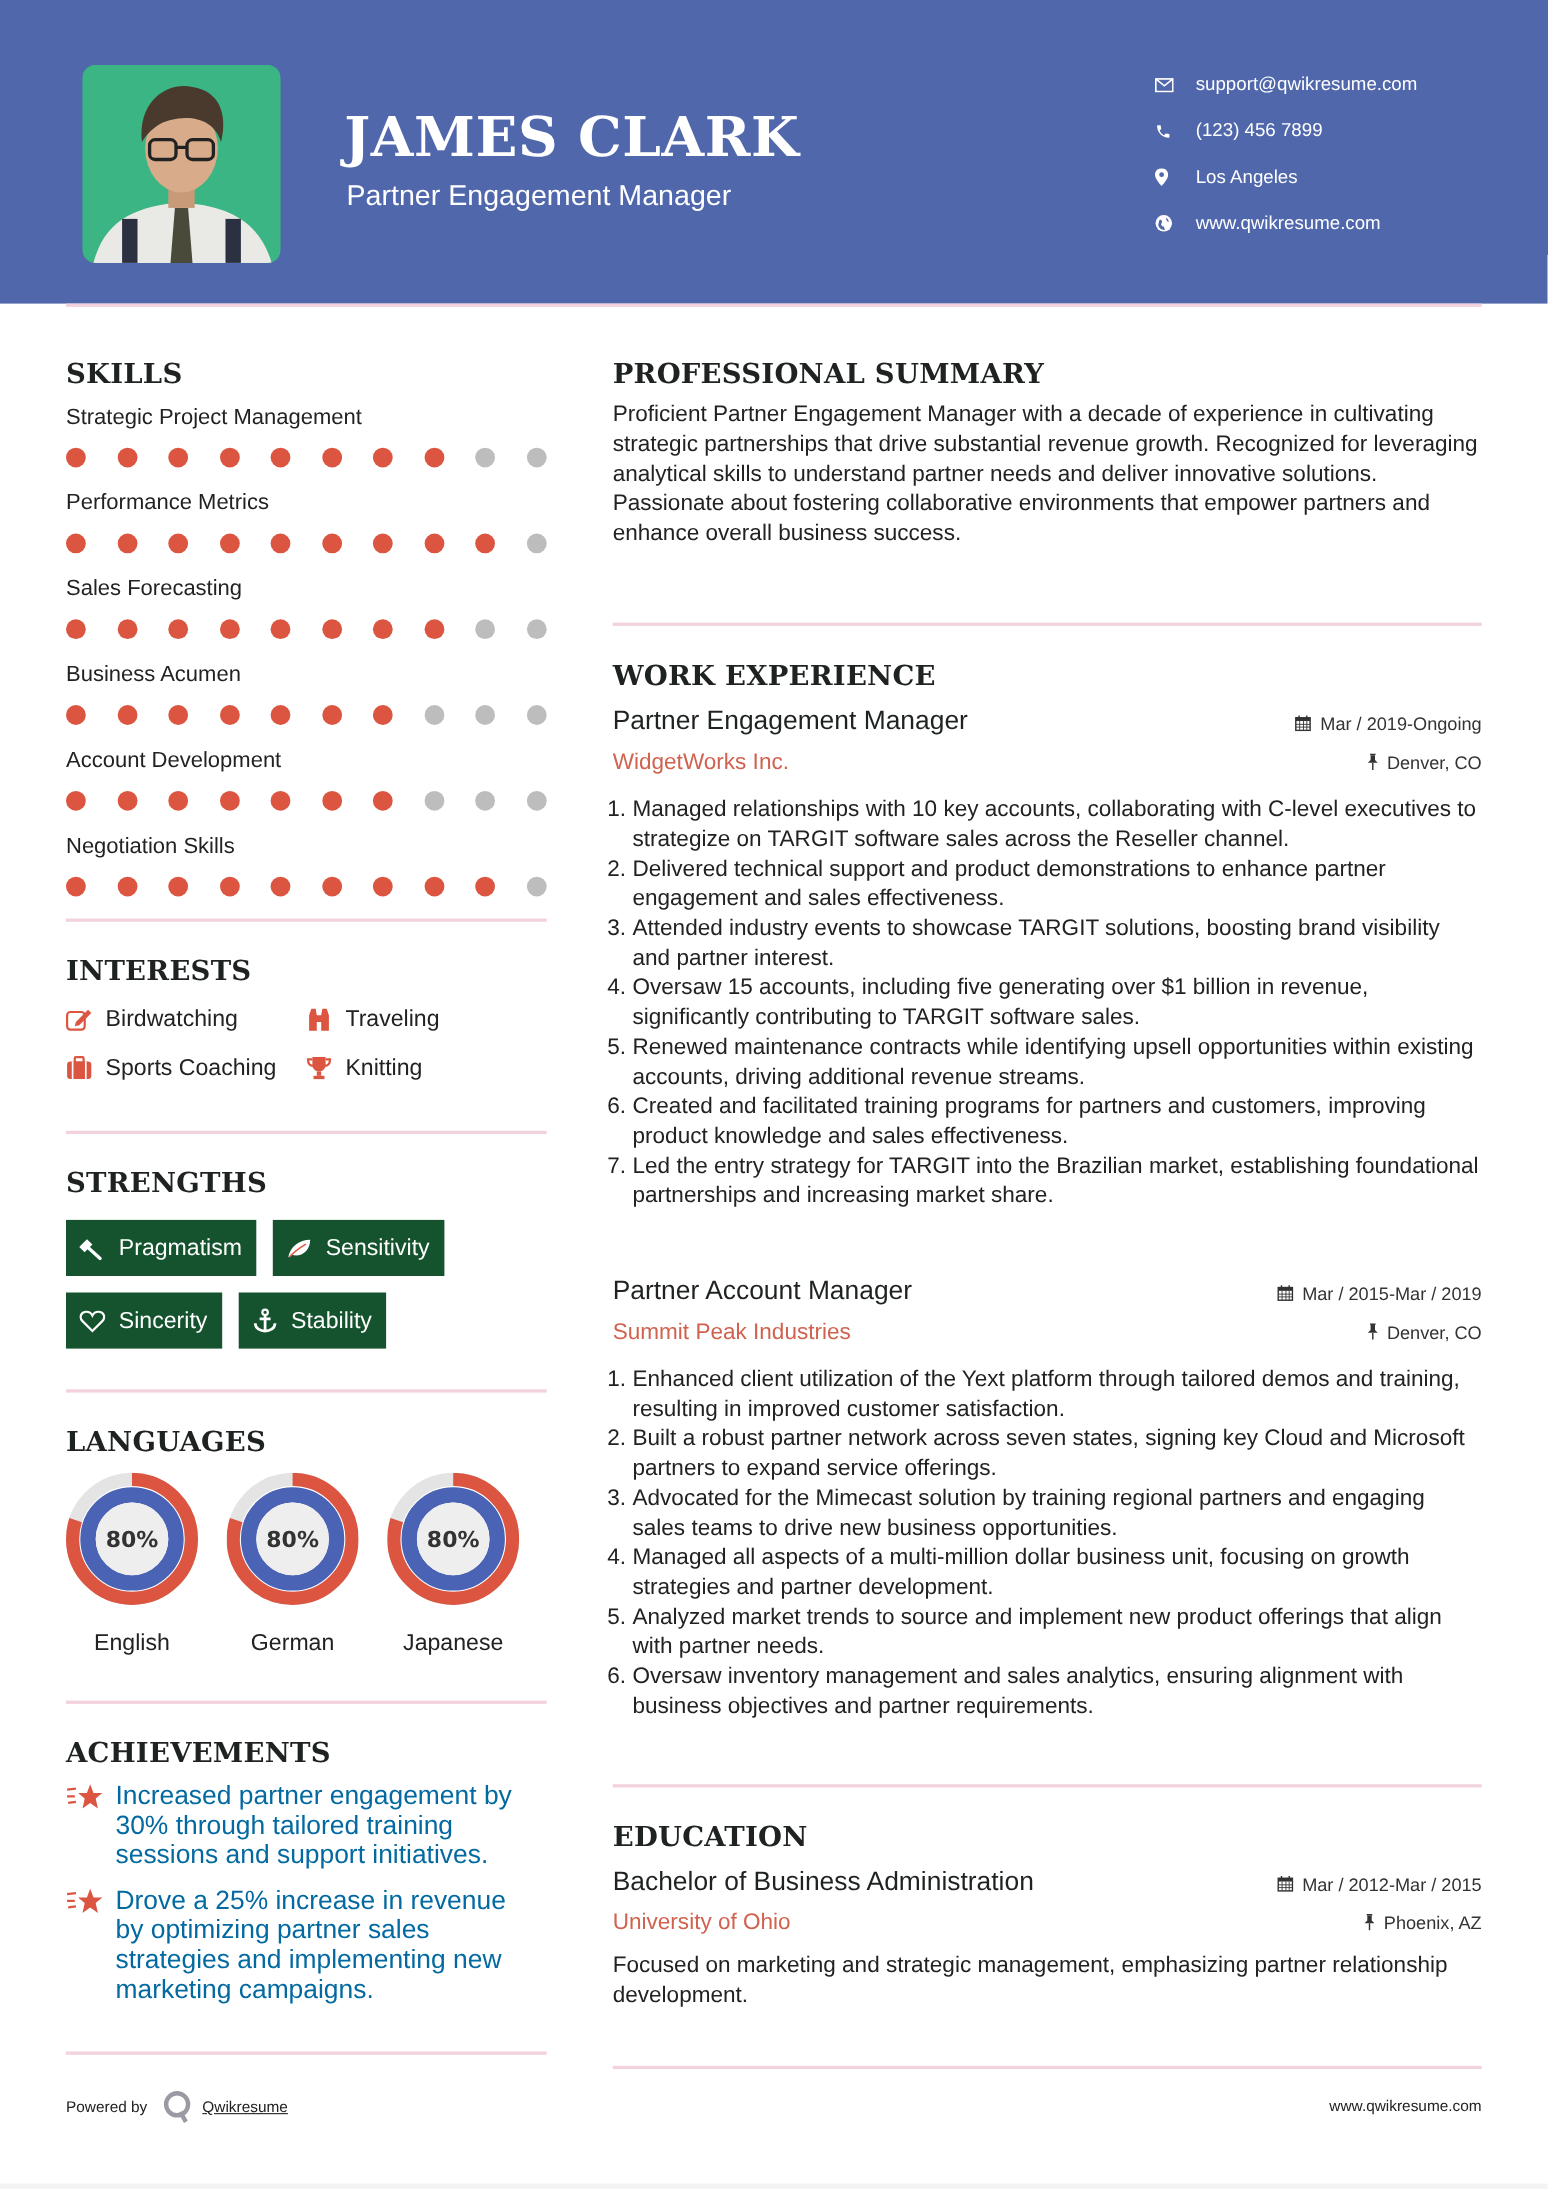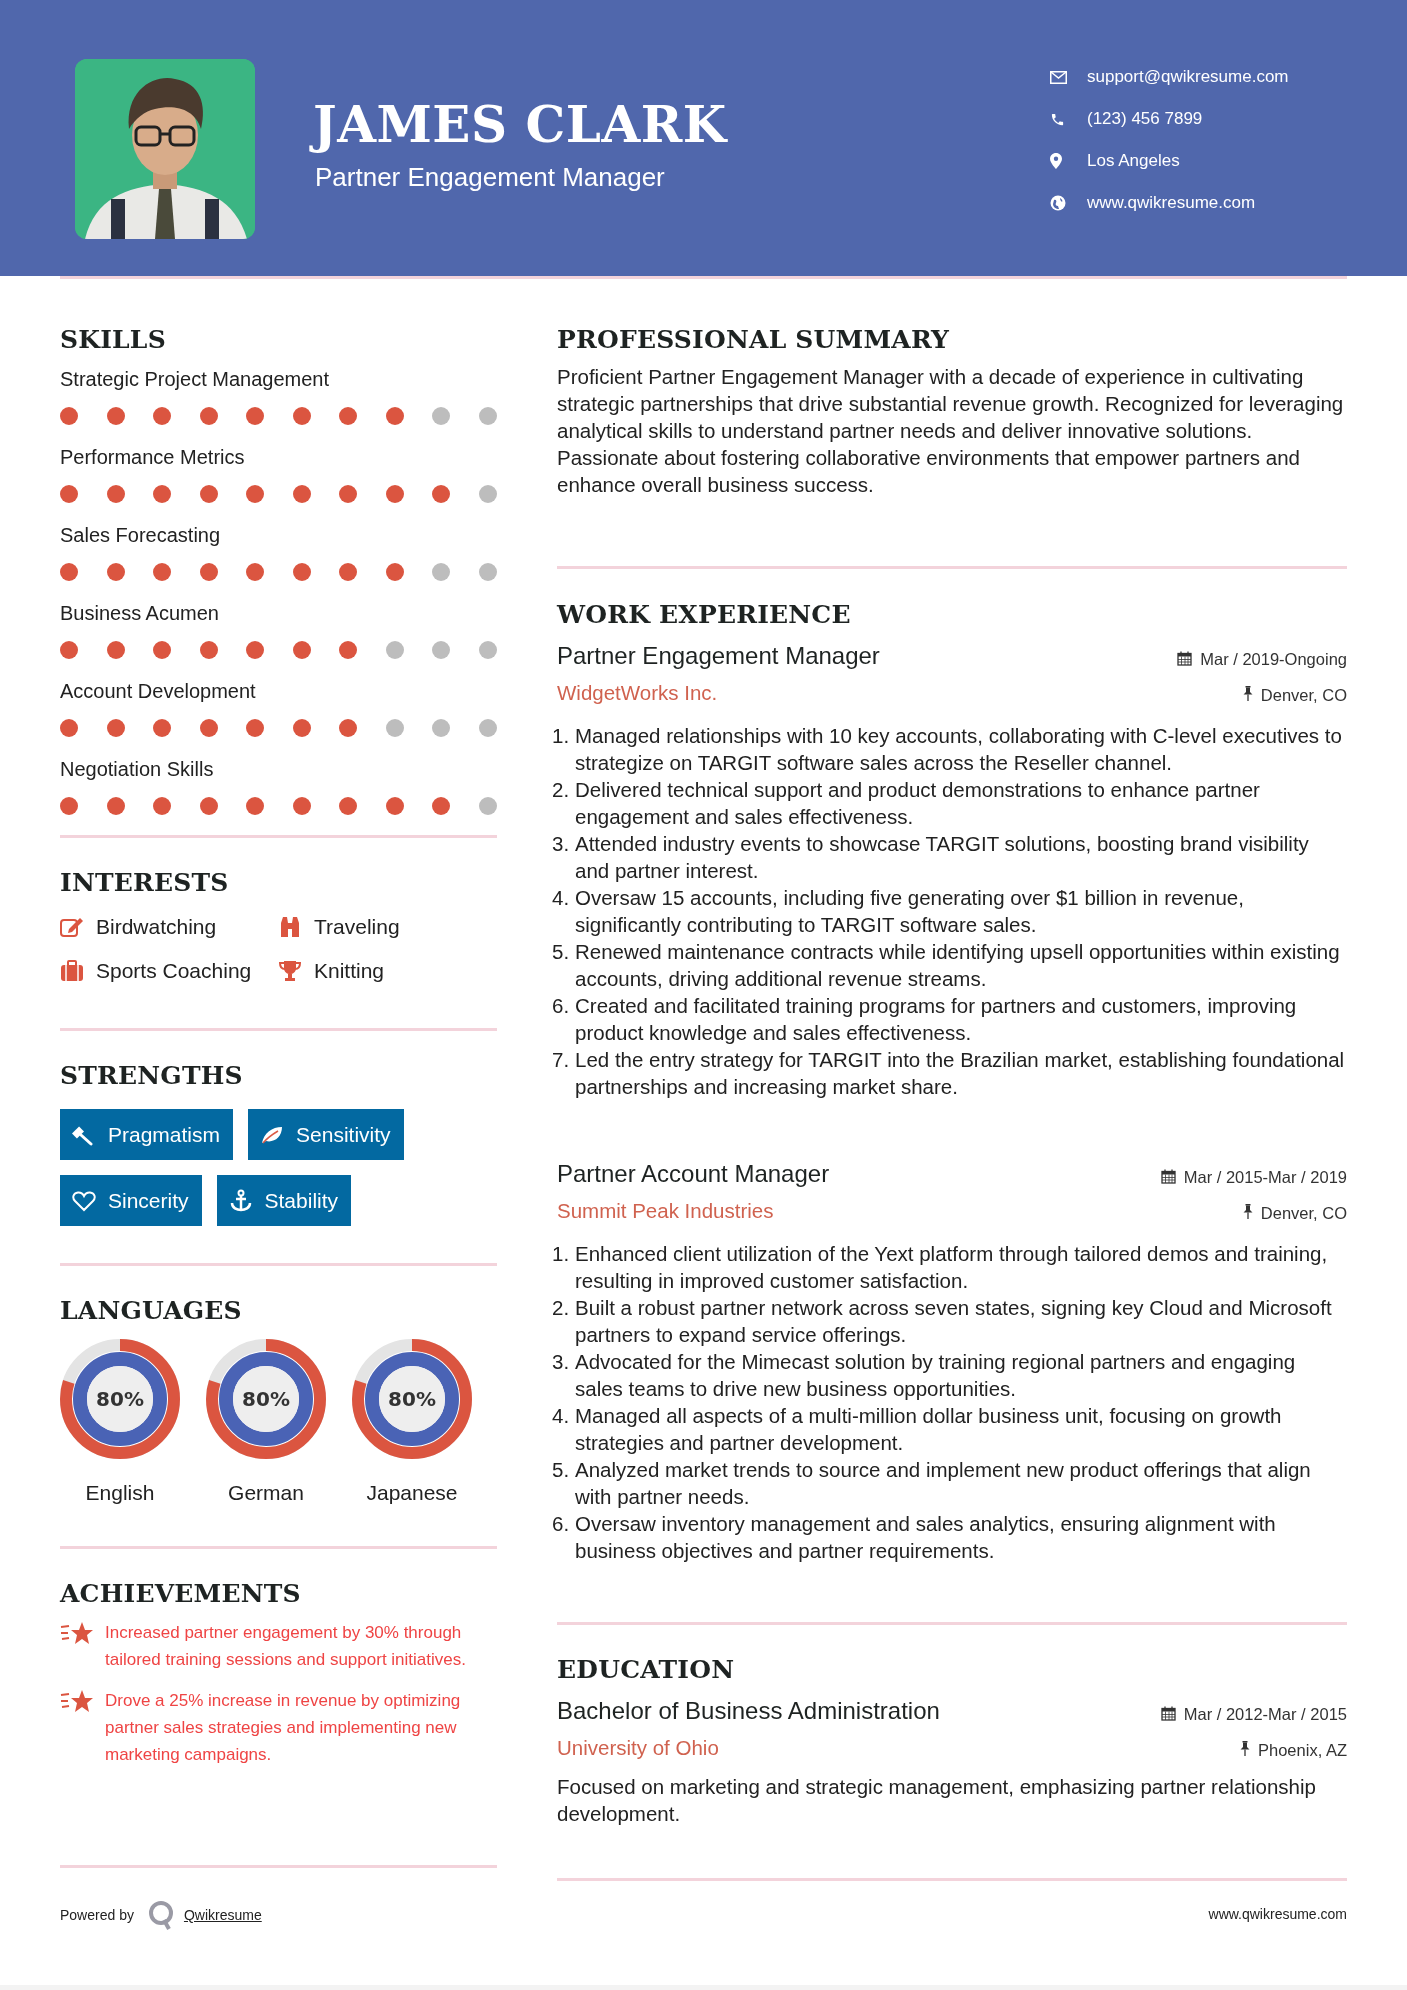--- a/index.html
+++ b/index.html
@@ -27,30 +27,30 @@
   .skill-label { font-size: 20px; color: #222; line-height: 1; }
   .dots { display: flex; justify-content: space-between; width: 437px; margin-top: 18px; }
   .dot { width: 18px; height: 18px; border-radius: 50%; background: #BDBDBD; }
   .dot.on { background: #DB5540; }
 
   .interests { display: grid; grid-template-columns: 218px 200px; row-gap: 20px; }
   .interest { display: flex; align-items: center; font-size: 21px; color: #222; white-space: nowrap; text-align: center; }
   .interest .ic { width: 36px; display: flex; align-items: center; }
 
   .badges { display: flex; flex-wrap: wrap; gap: 15px; width: 437px; }
-  .badge { display: flex; align-items: center; height: 51px; background: #0369a1; color: #fff; font-size: 21px; padding: 0 13px 0 12px; }
+  .badge { display: flex; align-items: center; height: 51px; background: #14532d; color: #fff; font-size: 21px; padding: 0 13px 0 12px; }
   .badge .ic { width: 36px; display: flex; align-items: center; }
 
   .langs { display: flex; gap: 26px; }
   .lang { width: 120px; text-align: center; }
   .lang .nm { font-size: 21px; margin-top: 18px; color: #222; }
 
   .ach { display: flex; align-items: flex-start; margin-bottom: 14px; }
   .ach .ic { width: 45px; padding-top: 2px; }
-  .ach .tx { font-size: 17px; line-height: 27px; color: #ef4444; width: 380px; }
+  .ach .tx { font-size: 24px; line-height: 27px; color: #0369a1; width: 380px; }
 
   
   .right { position: absolute; left: 557px; top: 0; width: 790px; }
   .para { font-size: 20.5px; line-height: 27px; color: #222; }
   .job-head { display: flex; justify-content: space-between; align-items: flex-end; }
   .job-title { font-size: 24px; color: #1E2322; line-height: 1; }
   .meta { font-size: 16.5px; color: #333; display: flex; align-items: center; gap: 8px; line-height: 1; }
   .company { font-size: 20.5px; color: #D0624F; line-height: 1; }
   ol.bul { list-style: none; counter-reset: b; }
   ol.bul li { position: relative; padding-left: 18px; font-size: 20.5px; line-height: 27px; color: #222; counter-increment: b; }

